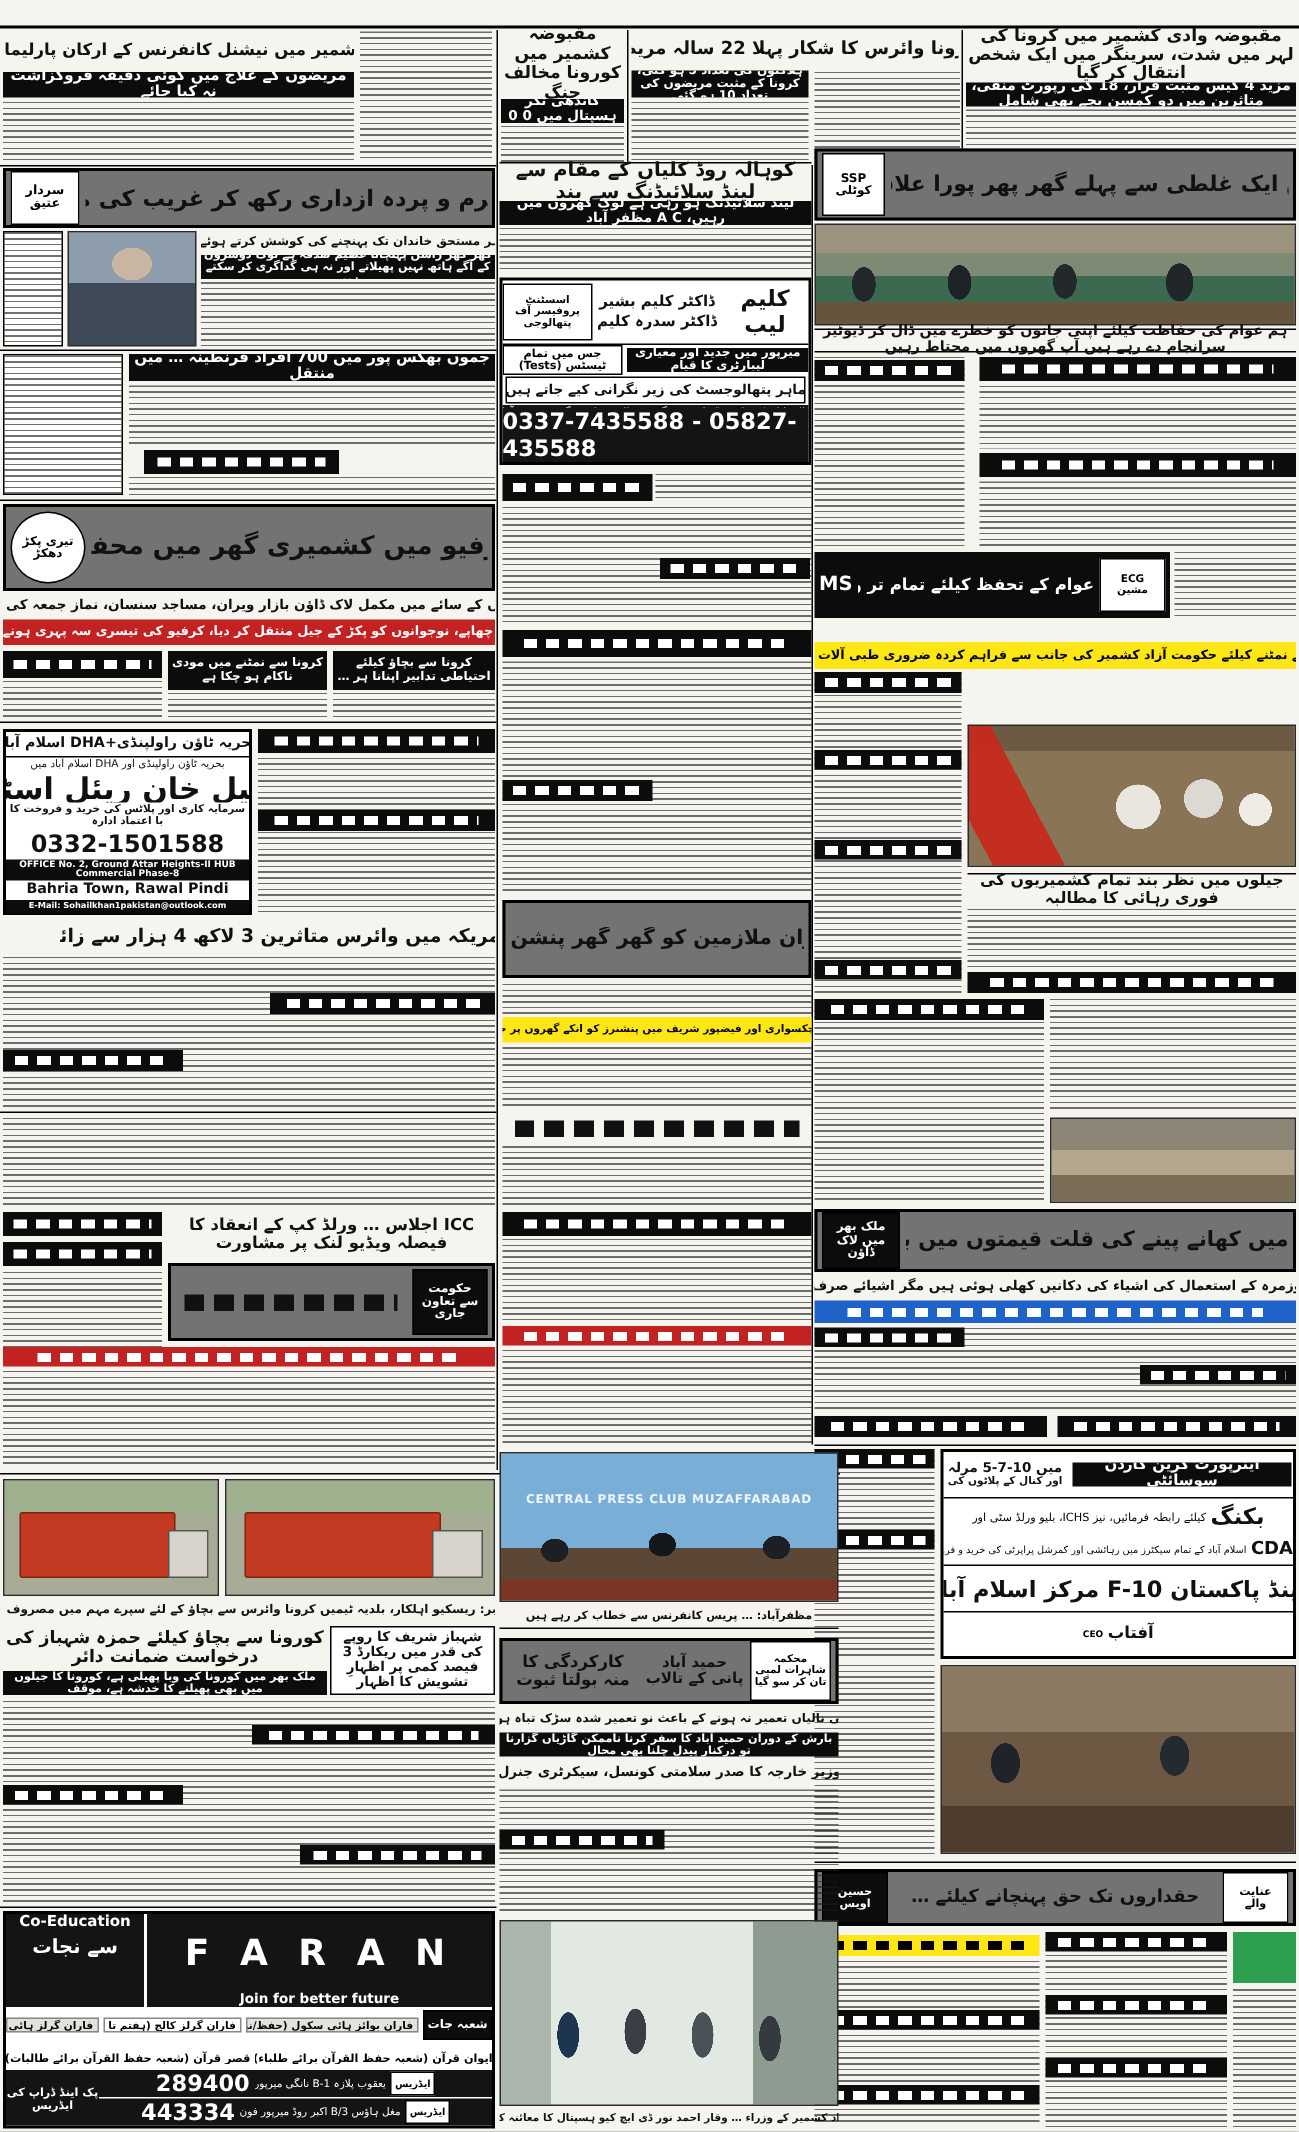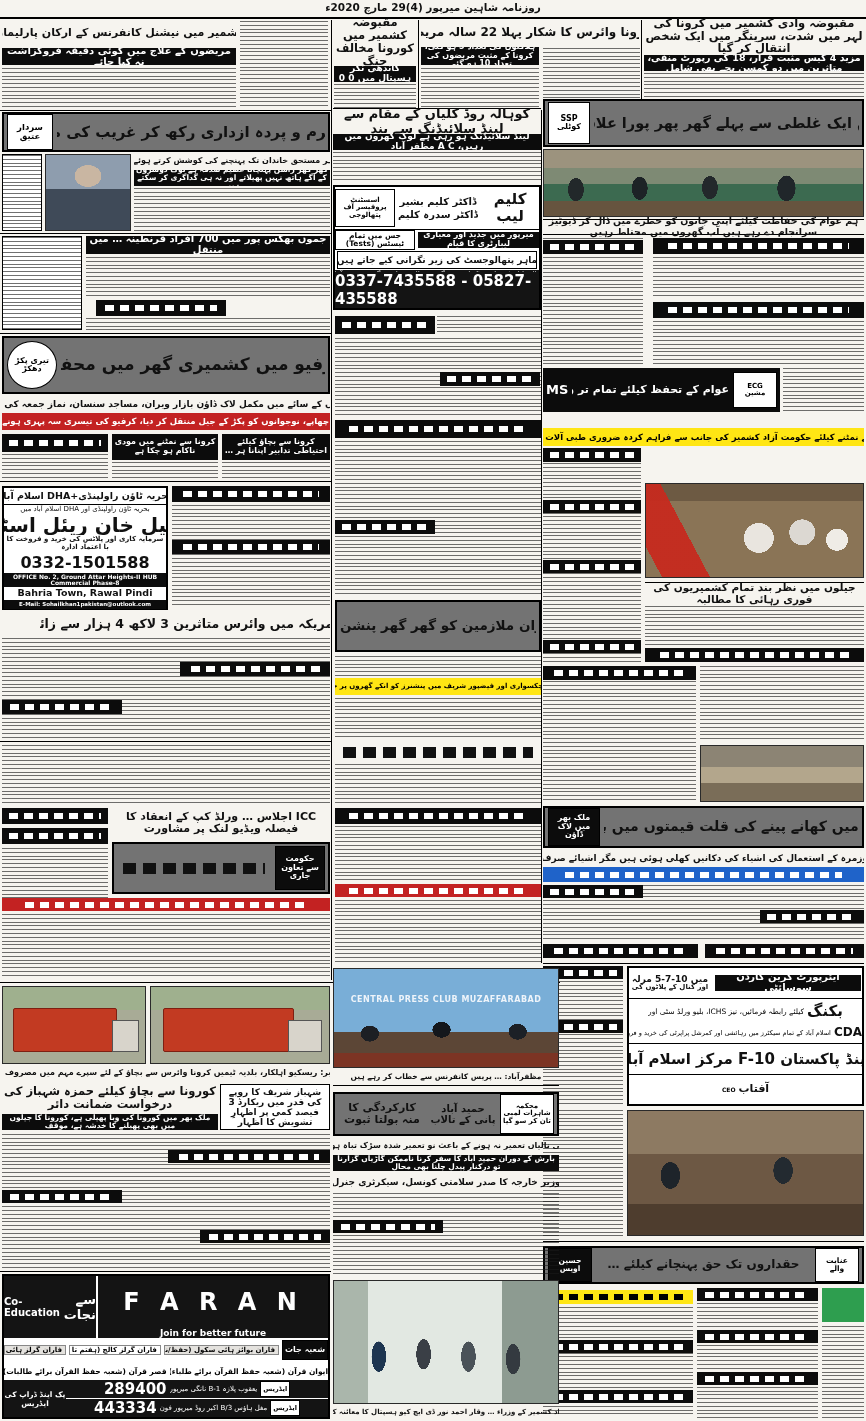--- a/index.html
+++ b/index.html
@@ -61,21 +61,20 @@
   .adK{border:2px solid #000;background:#fff;}
   .adrow{display:flex;align-items:center;justify-content:center;gap:3px;overflow:hidden;}
   .chip{background:#e4e2de;border:1px solid #888;font-size:7px;font-weight:bold;padding:0 3px;display:flex;align-items:center;white-space:nowrap;overflow:hidden;}
   .blackpanel{background:#141414;color:#fff;}
 </style>
 </head>
 <body>
 
 <div id="page">
 
-  <div class="abs u hl" style="left:0;top:1;width:866px;height:15px;font-size:10.5px;">روزنامہ شاہین میرپور (4)29 مارچ 2020ء</div>
   <div class="abs rule" style="left:0;top:17px;width:866px;height:2px;"></div>
 
   <div class="abs rule" style="left:331px;top:20px;width:1px;height:960px;"></div>
   <div class="abs rule" style="left:541px;top:110px;width:1px;height:853px;"></div>
   <div class="abs rule" style="left:418px;top:20px;width:1px;height:88px;"></div>
   <div class="abs rule" style="left:641px;top:20px;width:1px;height:88px;"></div>
   <div class="abs rule" style="left:0;top:110px;width:331px;height:1px;"></div>
   <div class="abs rule" style="left:333px;top:108px;width:208px;height:1px;"></div>
   <div class="abs rule" style="left:0;top:233px;width:331px;height:1px;"></div>
   <div class="abs rule" style="left:0;top:333px;width:331px;height:1px;"></div>
@@ -425,21 +424,21 @@
     </div>
   <div class="abs barsim" style="left:2px;top:1190px;width:120px;height:13px;">
       <i></i>
     </div>
   <div class="abs barsim" style="left:200px;top:1230px;width:130px;height:13px;">
       <i></i>
     </div>
 
   <div class="abs adK" style="left:2px;top:1274px;width:328px;height:145px;">
     <div style="display:flex;height:62px;">
-      <div class="blackpanel" style="width:92px;display:flex;flex-direction:row;align-items:center;justify-content:flex-start;gap:3px;border-right:2px solid #fff;">
+      <div class="blackpanel" style="width:92px;display:flex;flex-direction:column;align-items:center;justify-content:flex-start;gap:3px;border-right:2px solid #fff;">
         <span class="ltr" style="font-size:10px;font-weight:bold;">Co-Education</span>
         <span class="u" style="font-size:13px;font-weight:bold;">سے نجات</span>
       </div>
       <div class="blackpanel" style="flex:1;display:flex;flex-direction:column;align-items:center;justify-content:flex-start;overflow:hidden;gap:12px;">
         <span class="u fit" style="font-size:6.5px;max-width:100%;">1995 سے تعلیمی میدان میں منفرد اور کامیاب نام</span>
         <span class="ltr" style="font-size:24px;font-weight:bold;letter-spacing:6px;">F A R A N</span>
         <span class="ltr" style="font-size:9px;font-weight:bold;">Join for better future</span>
       </div>
     </div>
     <div class="adrow u" style="height:24px;">

